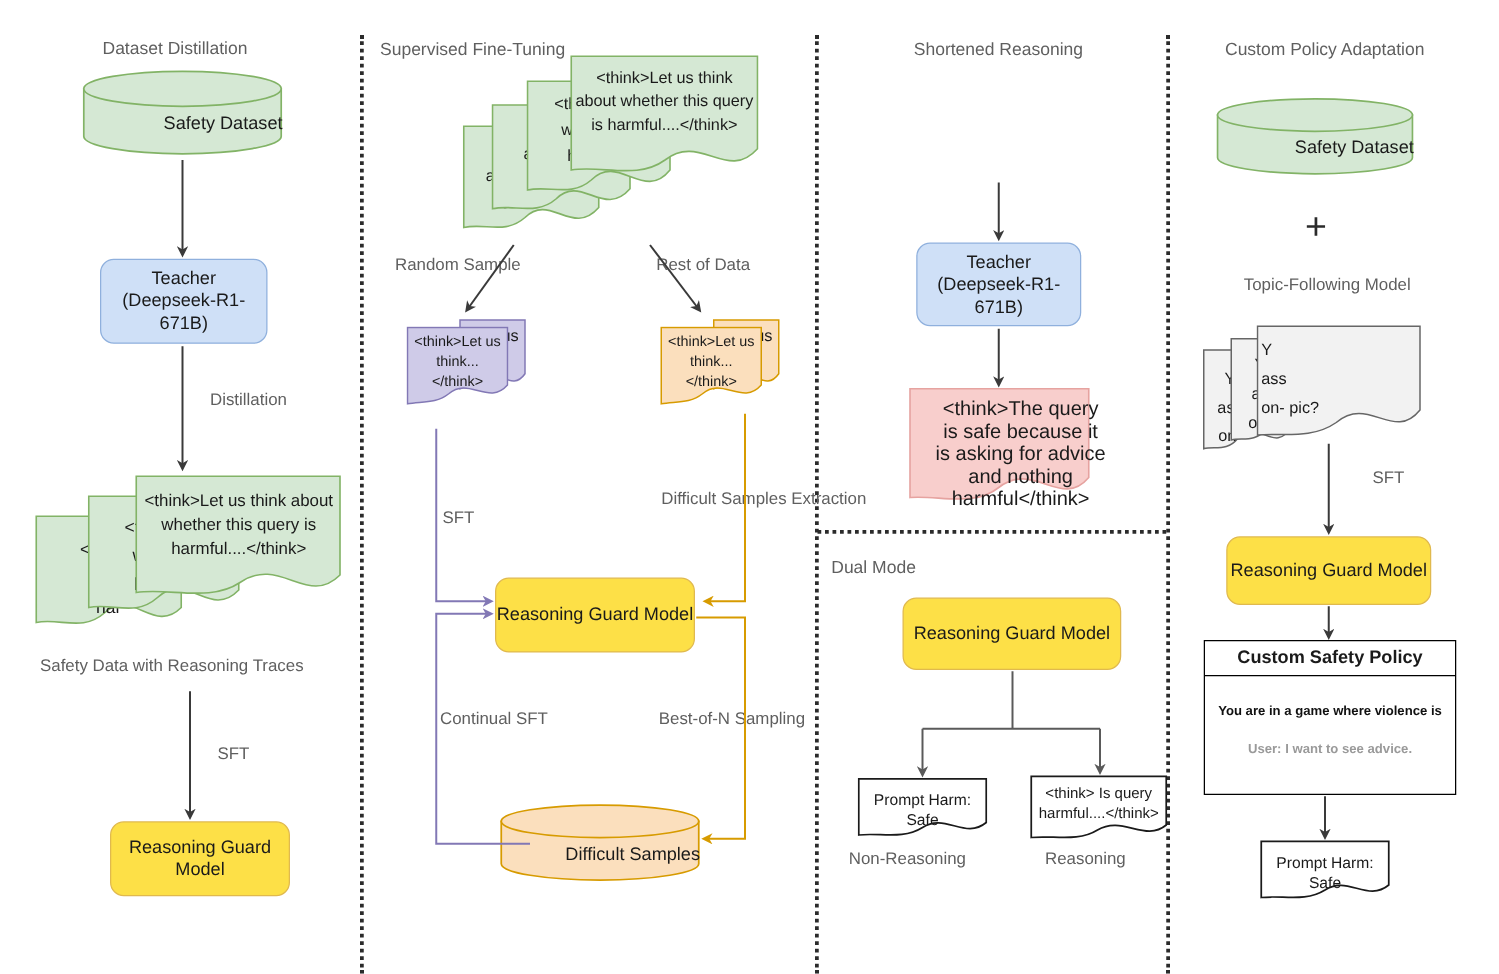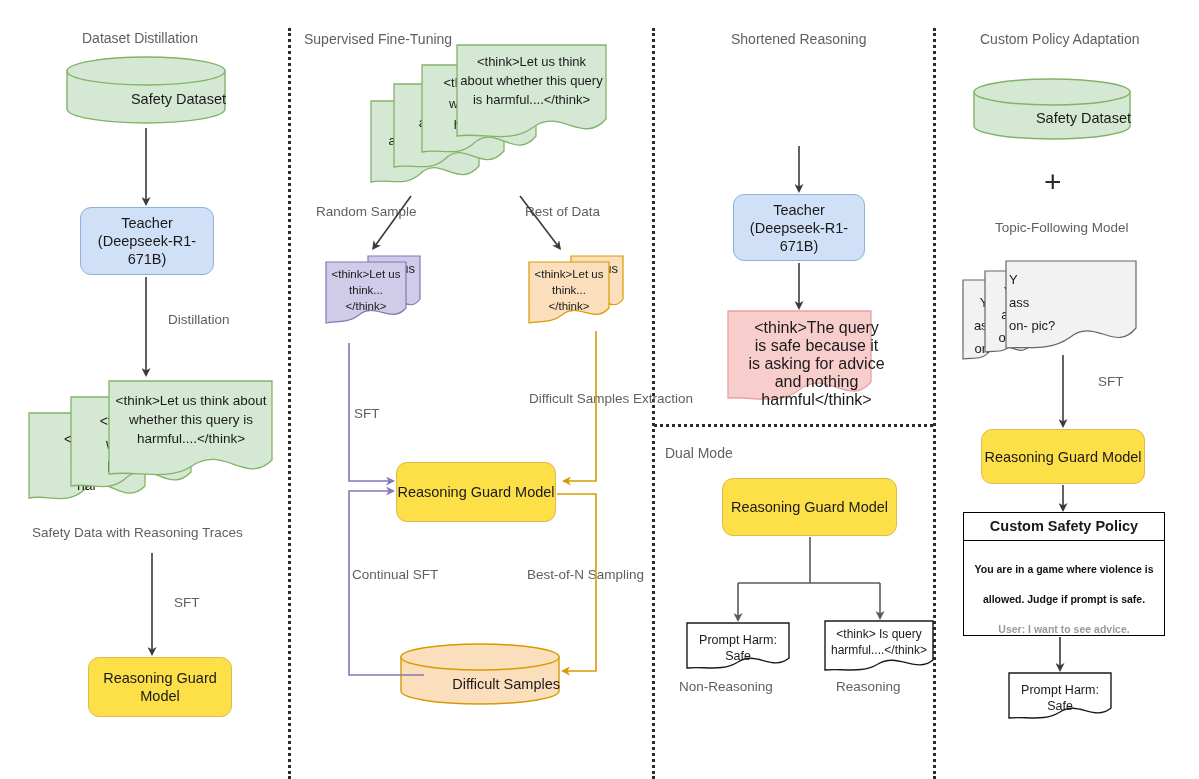--- a/index.html
+++ b/index.html
@@ -361,21 +361,20 @@
 
 
   <div class="edge-label" style="left:1098px; top:373px;">SFT</div>
 
   <div class="rbox guard" style="left:981px; top:429px; width:164px; height:55px;">Reasoning Guard Model</div>
 
   <div class="policy-card" style="left:963px; top:512px; width:202px; height:124px;">
     <div class="policy-head">Custom Safety Policy</div>
     <div class="policy-body">
       <div>You are in a game where violence is</div>
-      <div>allowed. Judge if prompt is safe.</div>
       <div class="policy-user">User: I want to see advice.</div>
     </div>
   </div>
 
   <div class="doc" style="left:1008px; top:672px; width:104px; height:50px;">
     <svg width="104" height="50" viewBox="0 0 104 50">
       <path d="M1,1 L103,1 L103,36 C86,50 70,28 52,40 C36,50 18,44 1,46 Z" fill="#ffffff" stroke="#1a1a1a" stroke-width="1.4"></path>
     </svg>
     <div class="doc-text" style="left:0; top:10px; width:104px; font-size:12.5px; line-height:16px;">Prompt Harm: Safe</div>
   </div>

